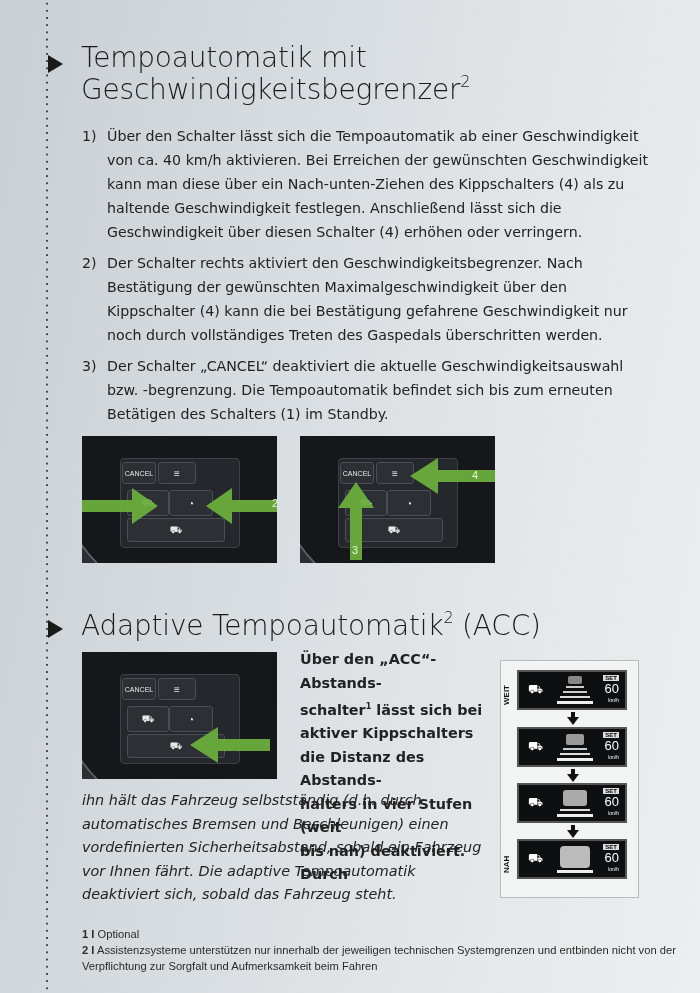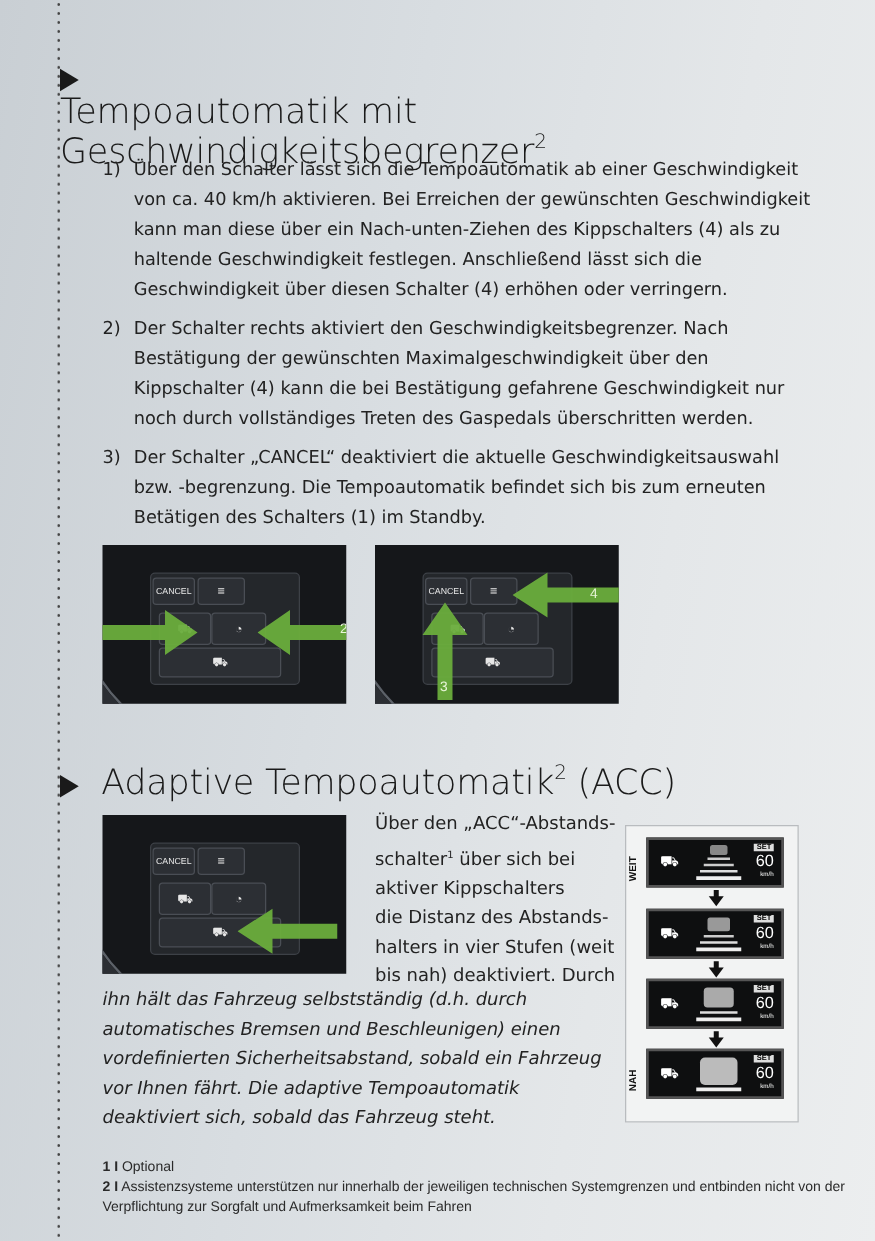--- a/index.html
+++ b/index.html
@@ -62,21 +62,21 @@
   .down::before { content:""; position:absolute; left:-2px; top:-13px; width:4px; height:6px; background:#111; }
   .vlabel { position:absolute; left:1px; font-size:8px; font-weight:bold; transform:rotate(-90deg); transform-origin:left top; color:#111; font-family:"Liberation Sans", sans-serif; }
   .foot { position:absolute; left:82px; top:926px; width:600px; font-size:11.2px; line-height:16px; color:#2a2a2a; font-family:"Liberation Sans", sans-serif; }
   .foot b { font-weight:bold; }
 </style>
 </head>
 <body>
 
 <div class="dots"></div>
 
-<div class="section-head" style="top:42px;flex-direction:column;">
+<div class="section-head" style="top:42px;">
   <div class="tri"></div>
   <div class="h1">
     <div>Tempoautomatik mit</div>
     <div><span>Geschwindigkeitsbegrenzer</span><sup>2</sup></div>
   </div>
 </div>
 
 <div class="list">
   <div class="li">
     <span class="num">1)</span>
@@ -163,23 +163,23 @@
       <span class="glyph">◔</span>
     </div>
   <div class="btn" style="left:45px; top:82px; width:96px; height:22px;">
       <span class="glyph">⛟</span>
     </div>
   <svg class="arrow-g" style="left:108px; top:73px;" width="80" height="40">
     <polygon points="80,14 28,14 28,2 0,20 28,38 28,26 80,26" fill="#6aad3c" opacity="0.95"></polygon>
   </svg>
 </div>
 
-<div class="acc-text" style="left:300px; top:648px; width:195px;">
+<div class="acc-text" style="left:300px; top:648px; width:195px;font-weight:bold;">
   <div>Über den „ACC“-Abstands-</div>
-  <div><span>schalter</span><sup style="font-size:8px;">1</sup><span> über sich bei</span></div>
+  <div><span>schalter</span><sup style="font-size:8px;">1</sup><span> lässt sich bei</span></div>
   <div>aktiver Kippschalters</div>
   <div>die Distanz des Abstands-</div>
   <div>halters in vier Stufen (weit</div>
   <div>bis nah) deaktiviert. Durch</div>
 </div>
 
 <div class="acc-text" style="left:82px; top:789px; width:410px;font-style:italic;">ihn hält das Fahrzeug selbstständig (d.h. durch automatisches Bremsen und Beschleunigen) einen vordefinierten Sicherheitsabstand, sobald ein Fahrzeug vor Ihnen fährt. Die adaptive Tempoautomatik deaktiviert sich, sobald das Fahrzeug steht.</div>
 
 <div class="dist-box">
   <div class="vlabel" style="top:44px;">WEIT</div>

